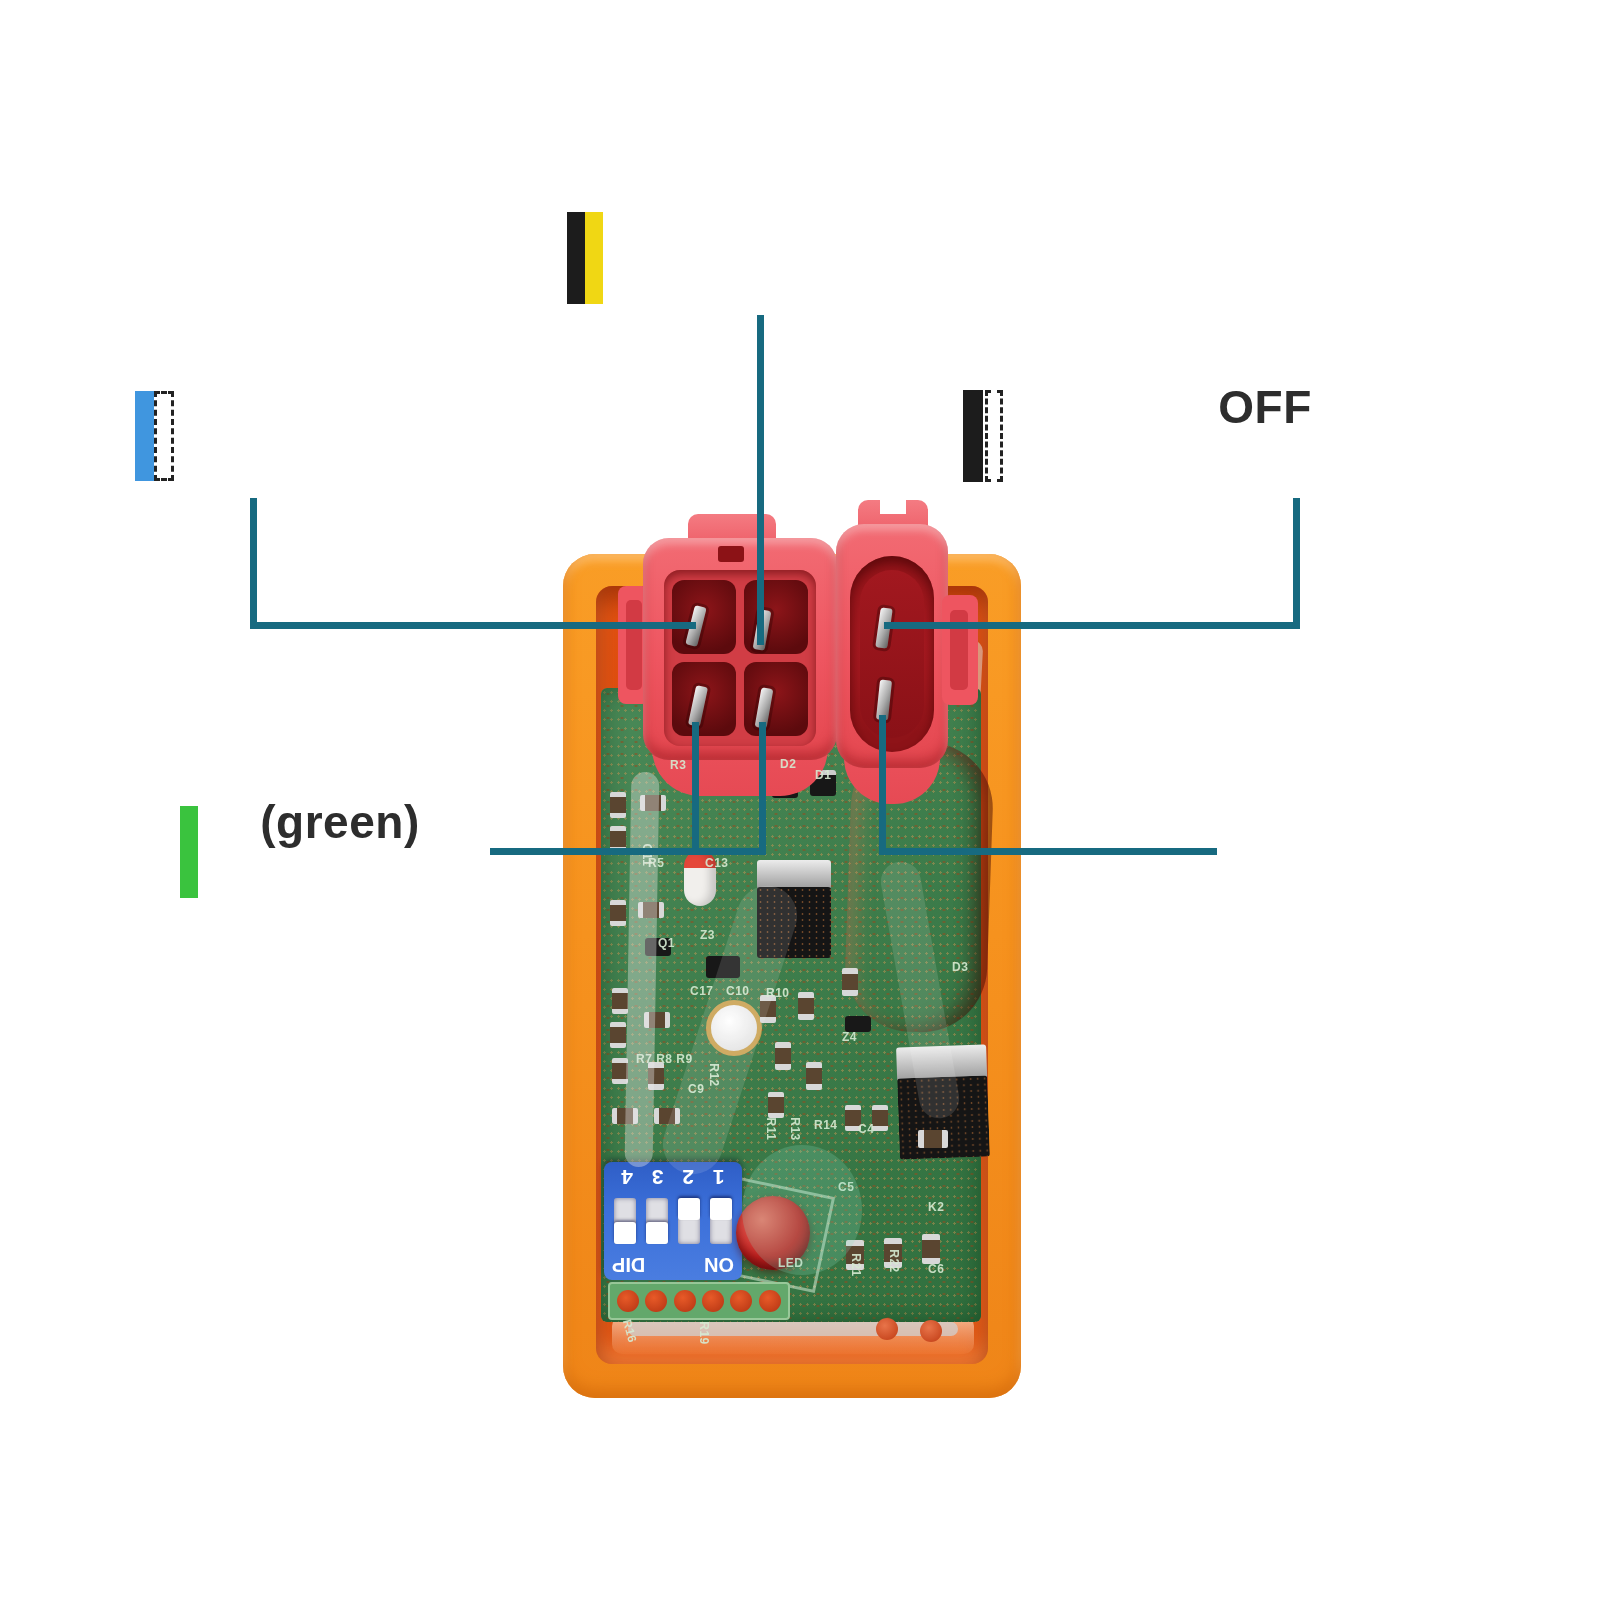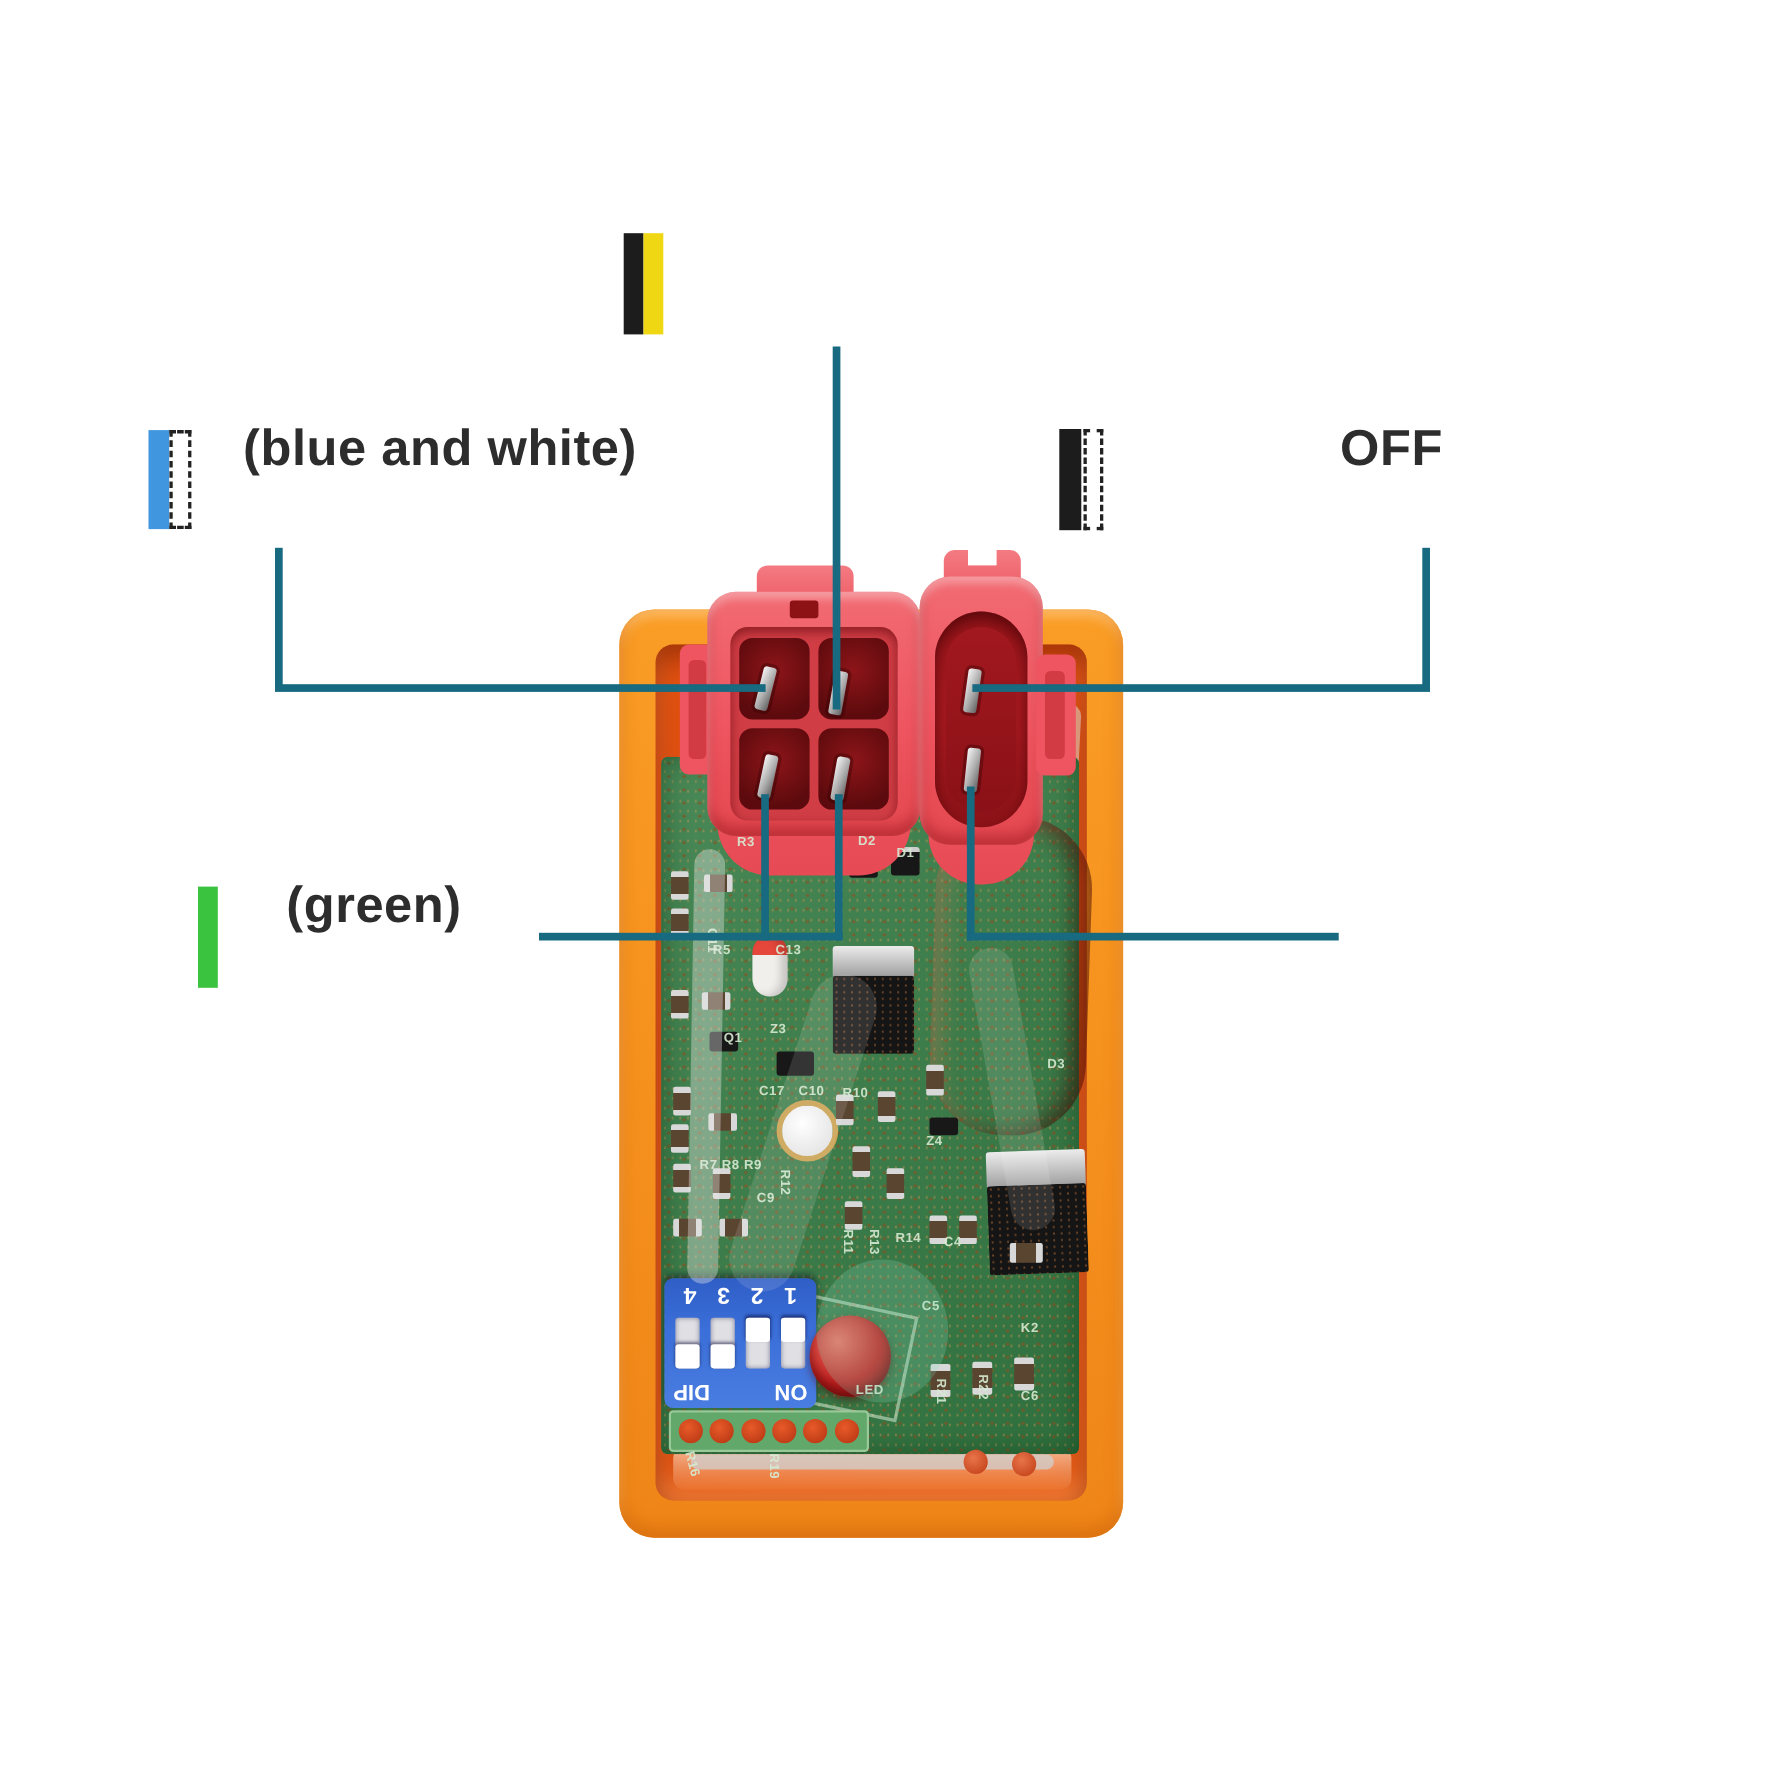--- a/index.html
+++ b/index.html
@@ -303,21 +303,20 @@
   <div class="line" style="left:759px;top:722px;width:7px;height:133px;"></div>
   <div class="line" style="left:879px;top:715px;width:7px;height:140px;"></div>
   <div class="line" style="left:879px;top:848px;width:338px;height:7px;"></div>
 
   <div class="sw" style="left:567px;top:212px;width:18px;height:92px;background:var(--swatch-black,#1c1c1c);"></div>
   <div class="sw" style="left:585px;top:212px;width:18px;height:92px;background:var(--swatch-yellow,#f0d714);"></div>
 
   <div class="sw" style="left:135px;top:391px;width:19px;height:90px;background:var(--swatch-blue,#4096df);"></div>
   <div class="sw sw-dashed" style="left:154px;top:391px;width:20px;height:90px;"></div>
   <div class="lbl" style="left:175px;top:381px;width:450px;">
-    <span class="sub">(blue and white)</span>
   </div>
 
   <div class="sw" style="left:963px;top:390px;width:20px;height:92px;background:var(--swatch-black,#1c1c1c);"></div>
   <div class="sw sw-dashed" style="left:985px;top:390px;width:18px;height:92px;"></div>
   <div class="lbl" style="left:1040px;top:381px;width:450px;">
     <span>OFF</span>
   </div>
 
   <div class="sw" style="left:180px;top:806px;width:18px;height:92px;background:var(--swatch-green,#3ac33e);"></div>
   <div class="lbl" style="left:215px;top:796px;width:250px;">

